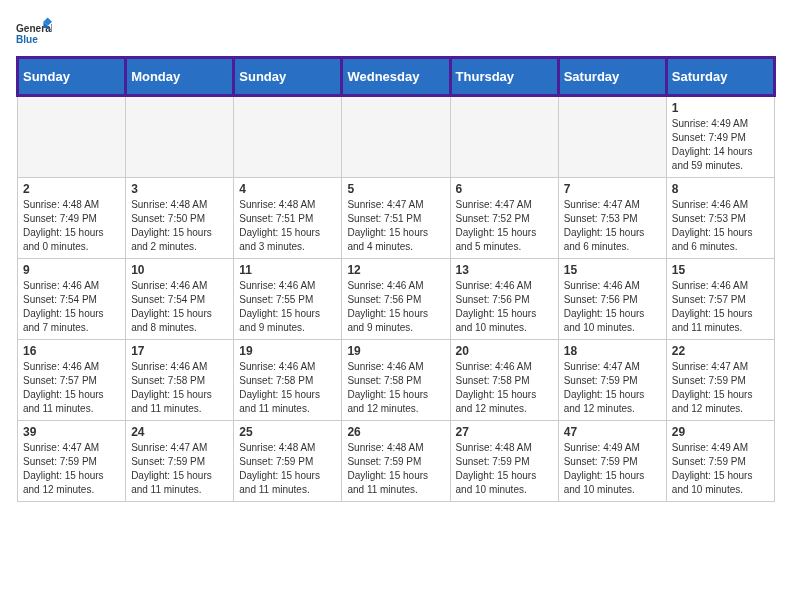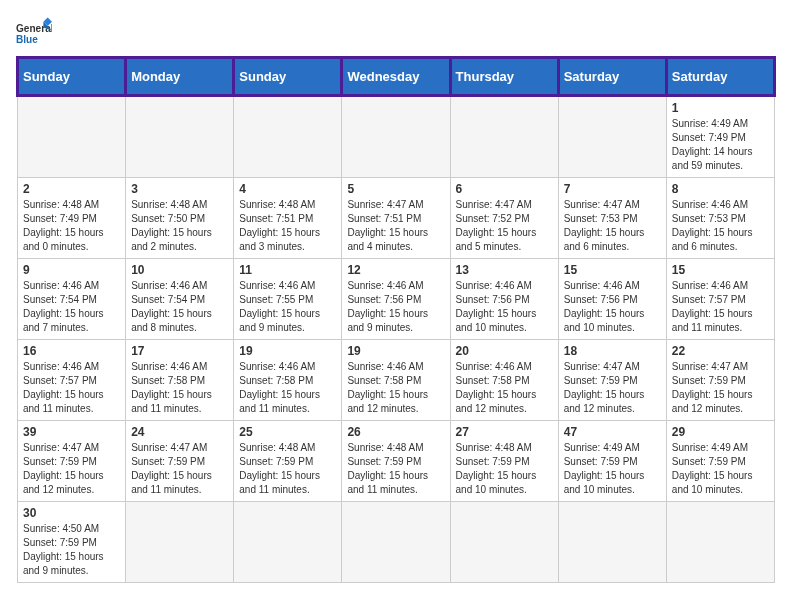--- a/index.html
+++ b/index.html
@@ -321,29 +321,14 @@
 and 10 minutes.</div>
         </td>
         <td>
           <span class="day-number">29</span>
           <div class="day-info" style="white-space: pre-line;">Sunrise: 4:49 AM
 Sunset: 7:59 PM
 Daylight: 15 hours
 and 10 minutes.</div>
         </td>
       </tr>
-      <tr>
-        <td>
-          <span class="day-number">30</span>
-          <div class="day-info" style="white-space: pre-line;">Sunrise: 4:50 AM
-Sunset: 7:59 PM
-Daylight: 15 hours
-and 9 minutes.</div>
-        </td>
-        <td class="empty-cell"></td>
-        <td class="empty-cell"></td>
-        <td class="empty-cell"></td>
-        <td class="empty-cell"></td>
-        <td class="empty-cell"></td>
-        <td class="empty-cell"></td>
-      </tr>
     </tbody>
 </table>
 
 </body></html>

